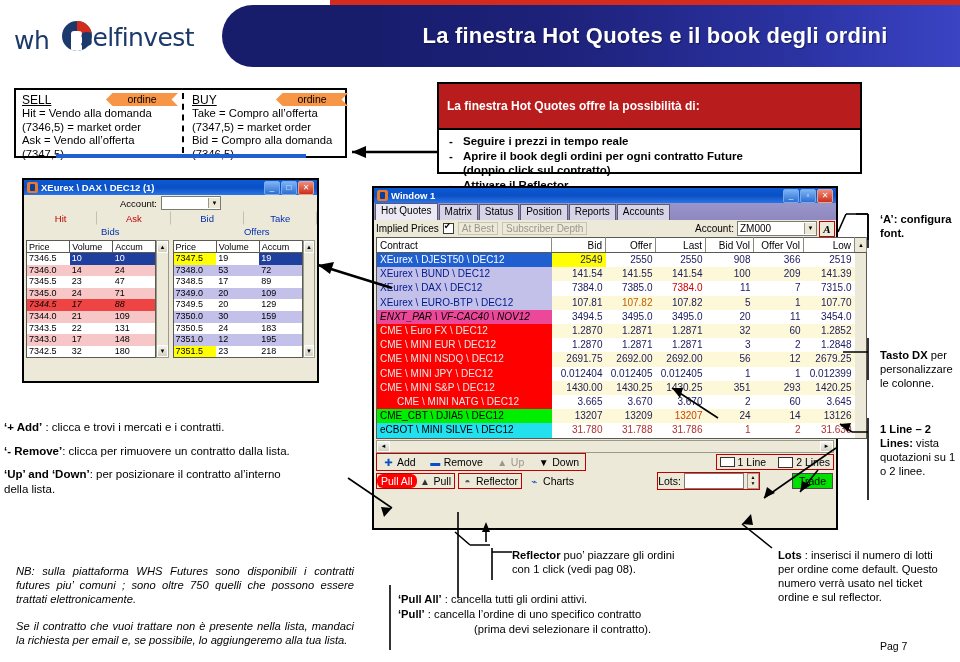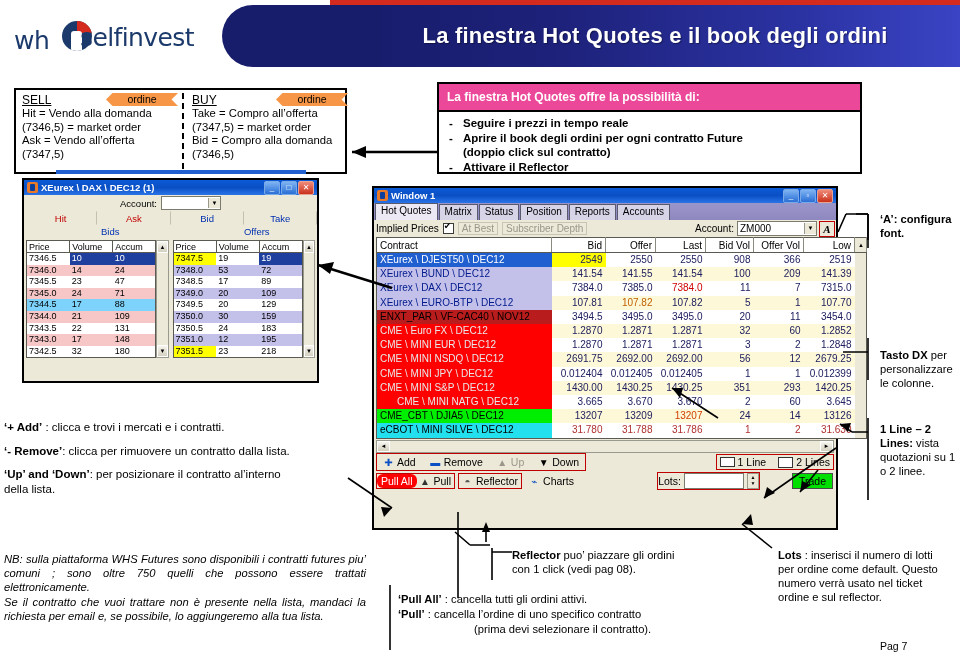--- a/index.html
+++ b/index.html
@@ -28,41 +28,41 @@
   .logo-mark{position:absolute;left:48px;top:4px;width:30px;height:30px;border-radius:50%;
     background:#1b3a6b;overflow:hidden;}
   .logo-mark .red{position:absolute;right:0;top:0;width:15px;height:12px;background:#d52b1e;
     border-radius:0 15px 0 0;}
   .logo-mark .notch{position:absolute;left:9px;top:10px;width:11px;height:22px;background:#fff;
     border-radius:3px 3px 0 0;}
   .logo-self{position:absolute;left:66px;top:6px;font-size:25px;color:#1b3a6b;
     font-family:"DejaVu Sans",sans-serif;letter-spacing:-0.6px;}
 
   
-  #sellbuy{position:absolute;left:14px;top:88px;width:333px;height:86px;
+  #sellbuy{position:absolute;left:14px;top:88px;width:333px;height:70px;
     border:2px solid #000;background:#fff;box-sizing:border-box;}
   #sellbuy .divider{position:absolute;left:166px;top:3px;bottom:3px;width:0;
     border-left:2px dashed #000;}
   .sb-col{position:absolute;top:3px;width:160px;}
   .sb-col.left{left:6px;}
   .sb-col.right{left:176px;}
   .sb-head{font-size:12px;text-decoration:underline;line-height:14px;}
   .sb-line{font-size:11.3px;line-height:13.6px;white-space:nowrap;}
   .ordine{position:absolute;top:0px;width:72px;height:13px;background:#f79646;
     font-size:10.5px;line-height:13px;text-align:center;color:#000;
     clip-path:polygon(0% 50%,9% 0%,100% 0%,91% 50%,100% 100%,9% 100%);}
   .sb-col.left .ordine{left:84px;}
   .sb-col.right .ordine{left:84px;}
   .sb-blueband{position:absolute;left:40px;bottom:-2px;width:250px;height:4px;background:#1f5fd0;}
 
   
   #infobox{position:absolute;left:437px;top:82px;width:425px;height:92px;
     border:2px solid #000;box-sizing:border-box;background:#fff;}
-  #infobox .ib-title{background:#ec4899;color:#fff;font-weight:bold;font-size:12px;
-    padding:6px 8px;border-bottom:2px solid #000;}
+  #infobox .ib-title{background:#b91c1c;color:#fff;font-weight:bold;font-size:12px;
+    padding:15px 8px;border-bottom:2px solid #000;}
   #infobox ul{margin:0;padding:4px 6px 0 6px;list-style:none;}
   #infobox li{font-size:11.5px;font-weight:bold;line-height:14.5px;
     padding-left:18px;position:relative;}
   #infobox li .dash{position:absolute;left:4px;top:0;}
   #infobox li.sub{padding-left:18px;}
 
   
   #daxwin{position:absolute;left:22px;top:178px;width:297px;height:205px;
     border:2px solid #000;background:#ece9d8;box-sizing:border-box;}
   .win-title{height:15px;background:linear-gradient(180deg,#0a5ad6 0%,#0b4fc4 50%,#2a74e8 100%);
@@ -154,21 +154,21 @@
   .pull-all{background:#ff0000;color:#ffffff;font-size:10.5px;padding:1px 4px;border-radius:6px;}
   .lines-grp{margin-left:auto;display:flex;gap:6px;}
 
   
   .atxt{position:absolute;font-size:11.5px;line-height:14.5px;color:#000;}
   .atxt b{font-weight:bold;}
   .ital{font-style:italic;text-align:justify;}
   #ann-left{left:4px;top:420px;width:340px;}
   #ann-left p{margin:0 0 9px 0;}
   #ann-nb{left:4px;top:552px;width:362px;font-size:11.2px;line-height:14.2px;}
-  #ann-nb p{margin:0;}
+  #ann-nb p{margin:12px;}
   #ann-a{left:880px;top:212px;width:78px;font-size:11.2px;line-height:14px;}
   #ann-tastodx{left:880px;top:348px;width:78px;font-size:11.2px;line-height:14px;}
   #ann-lines{left:880px;top:422px;width:76px;font-size:11.2px;line-height:14px;}
   #ann-reflector{left:512px;top:548px;width:180px;font-size:11.2px;line-height:14.2px;}
   #ann-pull{left:398px;top:592px;width:300px;font-size:11.2px;line-height:15px;}
   #ann-lots{left:778px;top:548px;width:160px;font-size:11.2px;line-height:14px;}
   #pagenum{position:absolute;left:880px;top:640px;font-size:10.5px;}
   svg.conn{position:absolute;left:0;top:0;width:960px;height:662px;pointer-events:none;}
 </style>
 </head>
@@ -272,21 +272,21 @@
             <tr style="background: rgb(255, 255, 255);">
               <td>7345.5</td>
               <td>23</td>
               <td>47</td>
             </tr>
             <tr style="background: rgb(247, 198, 198);">
               <td>7345.0</td>
               <td>24</td>
               <td>71</td>
             </tr>
-            <tr style="background: #7dd3fc;">
+            <tr style="background: #ef4444; font-style: italic;">
               <td>7344.5</td>
               <td>17</td>
               <td>88</td>
             </tr>
             <tr style="background: rgb(247, 198, 198);">
               <td>7344.0</td>
               <td>21</td>
               <td>109</td>
             </tr>
             <tr style="background: rgb(255, 255, 255);">
@@ -469,21 +469,21 @@
             <td class="l" style="background: rgb(195, 192, 234); color: rgb(0, 26, 140);">XEurex \ EURO-BTP \ DEC12</td>
             <td style="background: rgb(253, 249, 216); color: rgb(32, 32, 96);">107.81</td>
             <td style="background: rgb(253, 249, 216); color: rgb(192, 96, 0);">107.82</td>
             <td style="background: rgb(253, 249, 216); color: rgb(32, 32, 96);">107.82</td>
             <td style="background: rgb(253, 249, 216); color: rgb(32, 32, 96);">5</td>
             <td style="background: rgb(253, 249, 216); color: rgb(32, 32, 96);">1</td>
             <td style="background: rgb(253, 249, 216); color: rgb(32, 32, 96);">107.70</td>
             <td style="background: rgb(236, 233, 216);"></td>
           </tr>
           <tr>
-            <td class="l" style="background: #b91c1c; color: rgb(0, 0, 0);">ENXT_PAR \ VF-CAC40 \ NOV12</td>
+            <td class="l" style="background: #ec4899; color: rgb(0, 0, 0); font-style: italic;">ENXT_PAR \ VF-CAC40 \ NOV12</td>
             <td style="background: rgb(255, 255, 255); color: rgb(32, 32, 96);">3494.5</td>
             <td style="background: rgb(255, 255, 255); color: rgb(32, 32, 96);">3495.0</td>
             <td style="background: rgb(255, 255, 255); color: rgb(32, 32, 96);">3495.0</td>
             <td style="background: rgb(255, 255, 255); color: rgb(32, 32, 96);">20</td>
             <td style="background: rgb(255, 255, 255); color: rgb(32, 32, 96);">11</td>
             <td style="background: rgb(255, 255, 255); color: rgb(32, 32, 96);">3454.0</td>
             <td style="background: rgb(236, 233, 216);"></td>
           </tr>
           <tr>
             <td class="l" style="background: rgb(255, 0, 0); color: rgb(232, 232, 232);">CME \ Euro FX \ DEC12</td>

